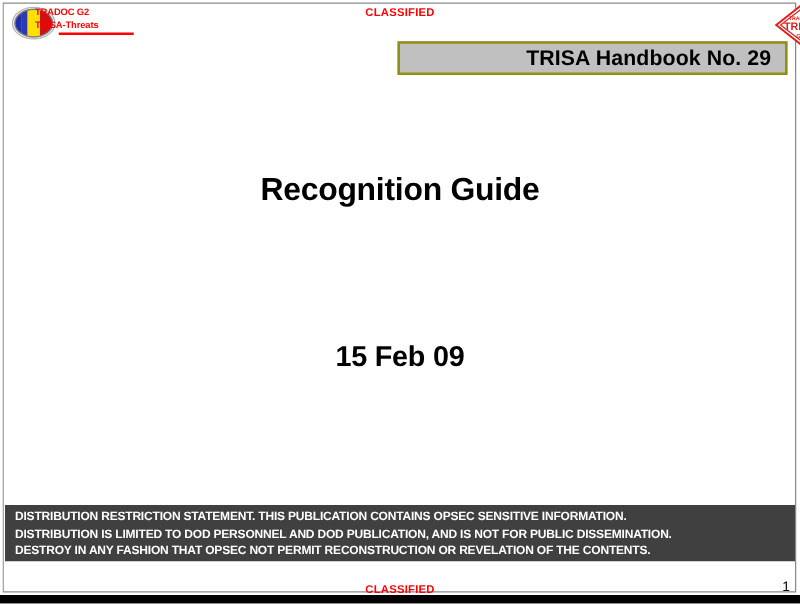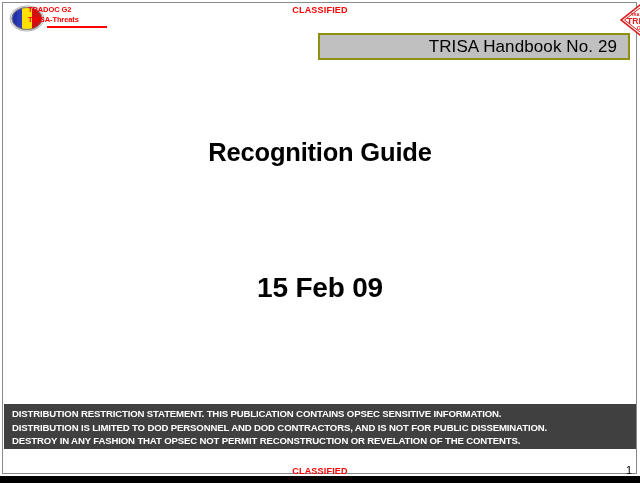--- a/index.html
+++ b/index.html
@@ -112,21 +112,21 @@
     background: #c0c0c0;
     border: 2px solid #8f8f12;
     box-sizing: border-box;
     display: flex;
     align-items: center;
     justify-content: flex-end;
   }
   #handbook-banner-label {
     color: #000000;
     font-size: 17px;
-    font-weight: normal;
+    font-weight: bold;
     padding-right: 11px;
     letter-spacing: 0.1px;
     white-space: nowrap;
   }
 
   
   #title-block {
     position: absolute;
     left: 18px;
     top: 136px;
@@ -143,21 +143,21 @@
   }
 
   
   #date-block {
     position: absolute;
     left: 18px;
     top: 272px;
     width: 604px;
     text-align: center;
     color: #000000;
-    font-size: 28px;
+    font-size: 23px;
     font-weight: bold;
     letter-spacing: -0.2px;
   }
 
   
   #restriction-block {
     position: absolute;
     left: 4px;
     top: 404px;
     width: 632px;
@@ -246,21 +246,21 @@
   </div>
 
   <div id="title-block">
     <div class="title-line">Recognition Guide</div>
   </div>
 
   <div id="date-block">15 Feb 09</div>
 
   <div id="restriction-block">
     <div class="restriction-line">DISTRIBUTION RESTRICTION STATEMENT.  THIS PUBLICATION CONTAINS OPSEC SENSITIVE INFORMATION.</div>
-    <div class="restriction-line">DISTRIBUTION IS LIMITED TO DOD PERSONNEL AND DOD CONTRACTORS, AND IS NOT FOR PUBLIC DISSEMINATION.</div>
+    <div class="restriction-line">DISTRIBUTION IS LIMITED TO DOD PERSONNEL AND DOD PUBLICATION, AND IS NOT FOR PUBLIC DISSEMINATION.</div>
     <div class="restriction-line">DESTROY IN ANY FASHION THAT OPSEC NOT PERMIT RECONSTRUCTION OR REVELATION OF THE CONTENTS.</div>
   </div>
 
   <div id="classified-bottom">CLASSIFIED</div>
   <div id="page-number">1</div>
 
   <div id="bottom-bar"></div>
 
 </div>
 

